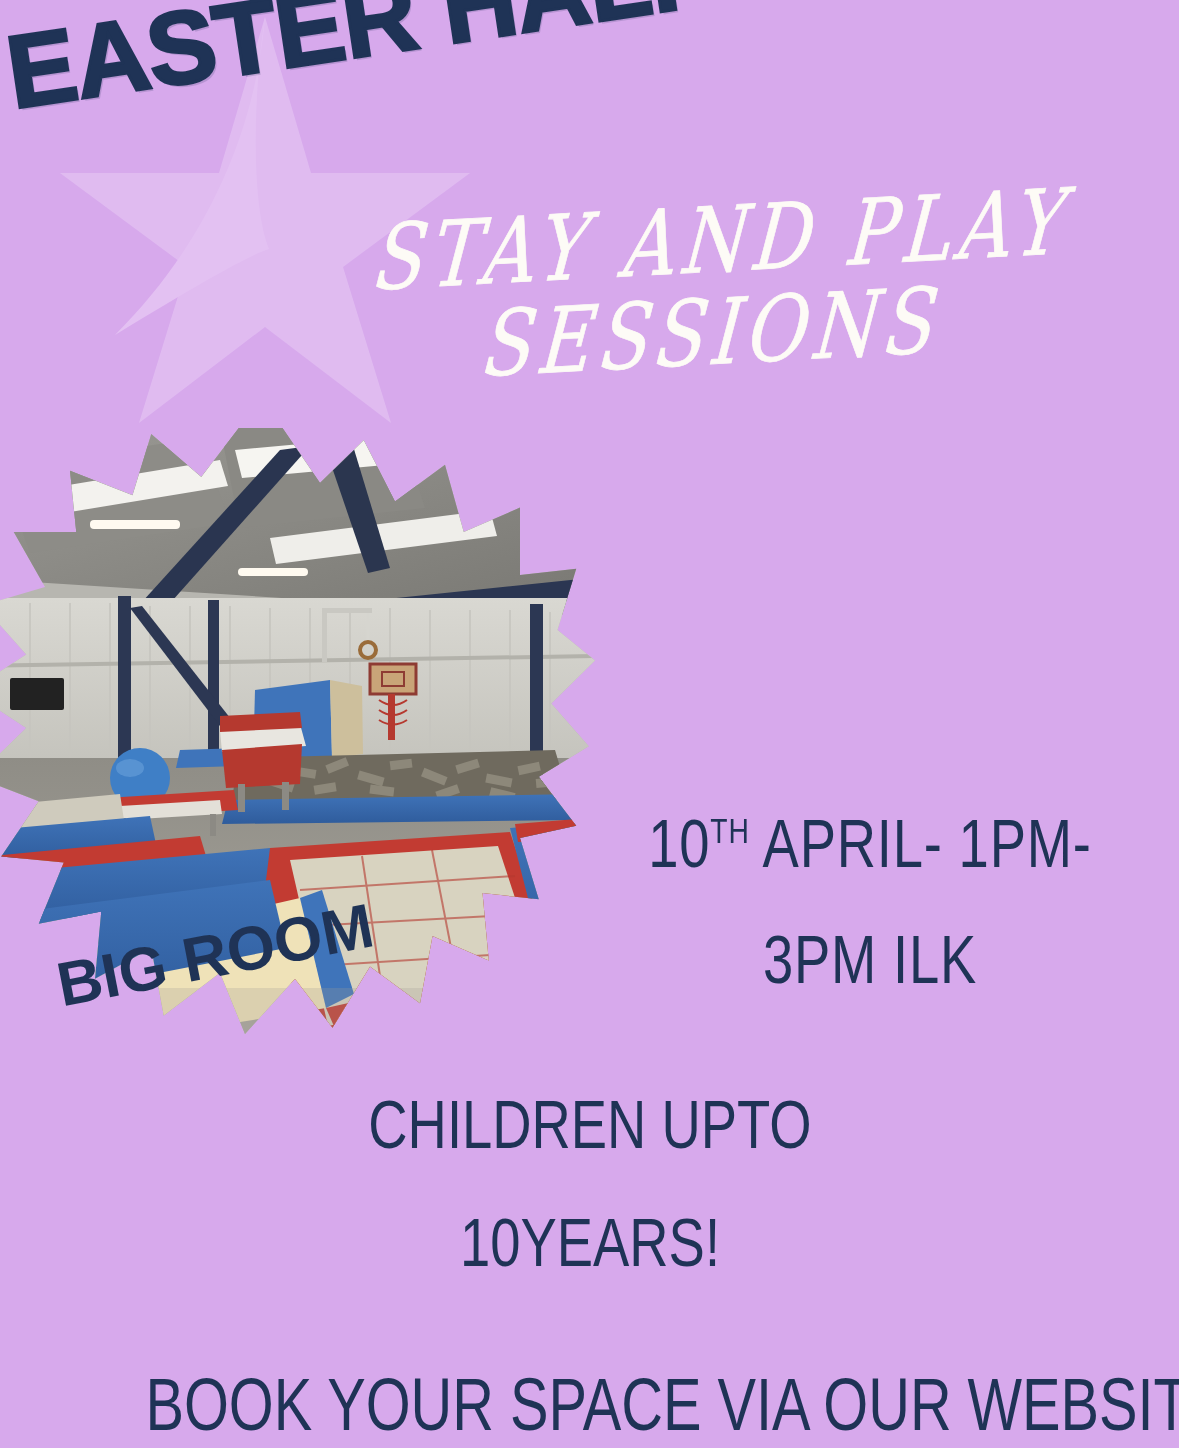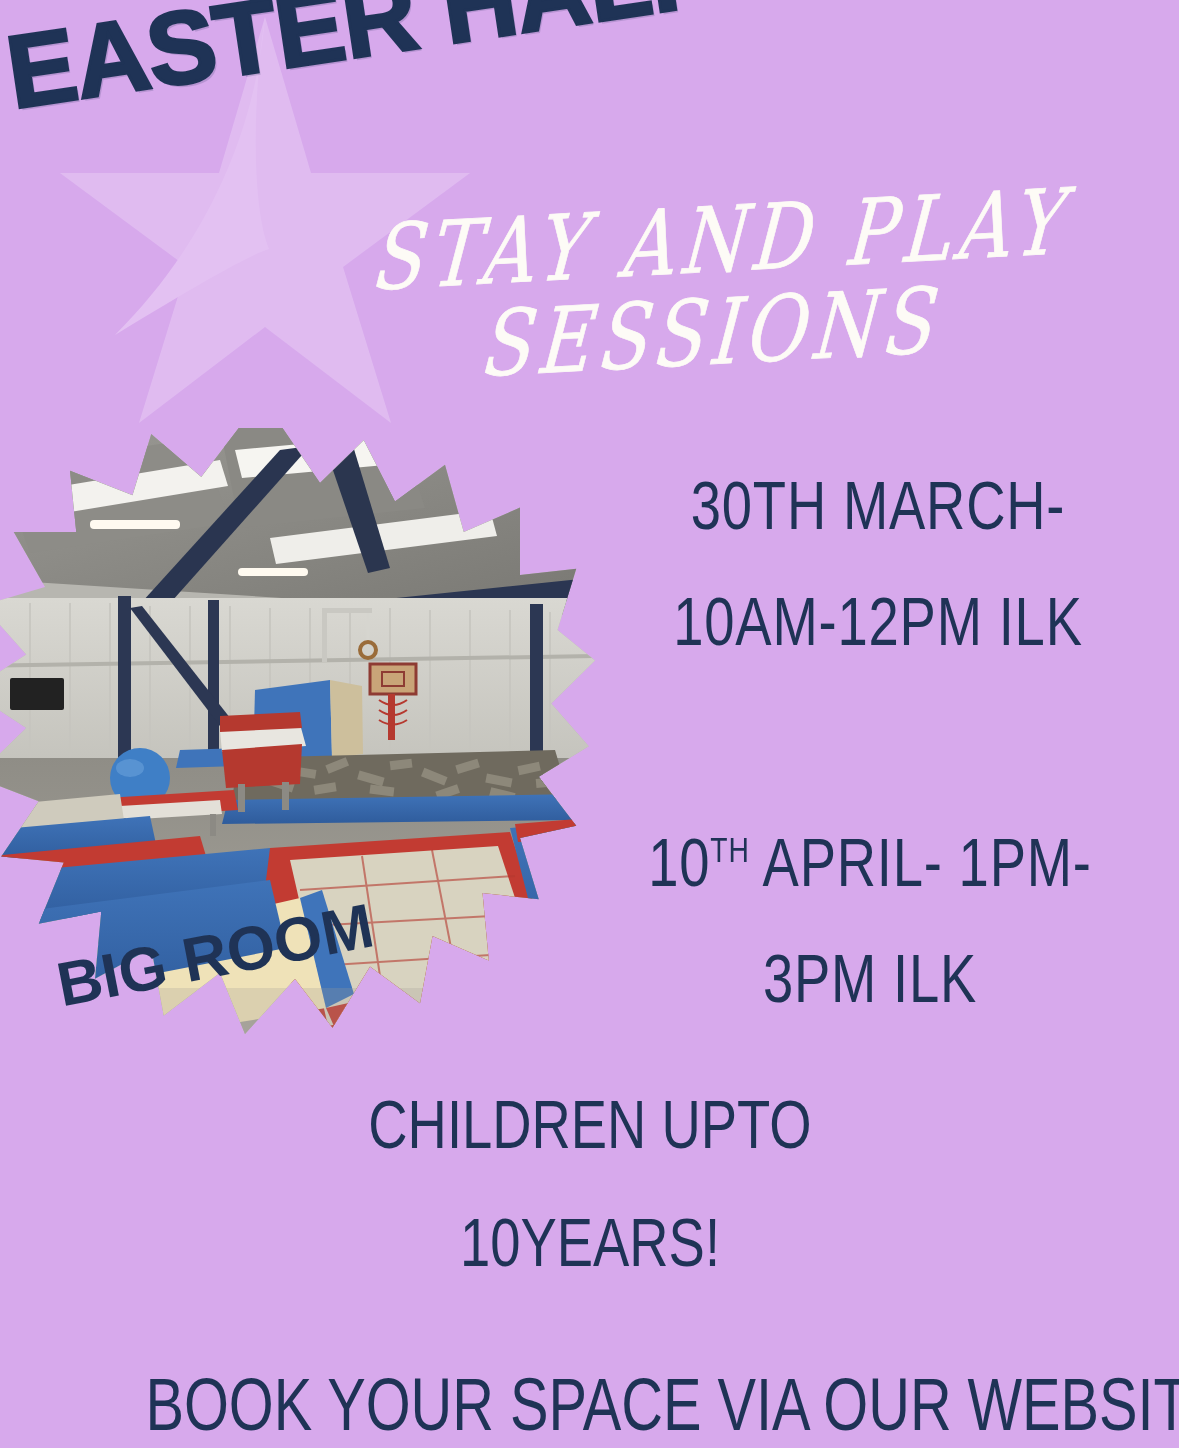--- a/index.html
+++ b/index.html
@@ -88,21 +88,21 @@
   .date-block{position:absolute;color:#1f3356;text-align:center;}
   .date-line{
     font-family:"Liberation Sans Narrow","Liberation Sans", sans-serif;
     font-size:68px;font-weight:400;line-height:1.7;white-space:nowrap;
     transform:scaleX(.80);transform-origin:center center;
     letter-spacing:1px;
   }
   .date-line sup{font-size:.52em;vertical-align:super;}
 
   #date-block-1{left:598px;top:448px;width:560px;}
-  #date-block-2{left:590px;top:805px;width:560px;text-align:center;}
+  #date-block-2{left:590px;top:786px;width:560px;text-align:center;}
 
   
   .info-line{
     position:absolute;color:#1f3356;text-align:center;
     font-family:"Liberation Sans Narrow","Liberation Sans", sans-serif;
     font-size:68px;font-weight:400;white-space:nowrap;line-height:1;
     transform:scaleX(.80);
   }
   #children-line{left:210px;top:1090px;width:760px;}
   #years-line{left:210px;top:1208px;width:760px;}
@@ -266,24 +266,20 @@
       <polygon points="0,490 300,452 316,520 20,578" fill="url(#blueG)"></polygon>
 
       <polygon points="356,580 392,572 420,612 370,612" fill="#c23b32"></polygon>
 
       <polygon points="0,560 625,560 625,612 0,612" fill="#9e9b92" opacity=".25"></polygon>
     </svg>
   </div>
 
   <div class="big-room">BIG ROOM</div>
 
-  <div class="date-block" id="date-block-1">
-    <div class="date-line">30TH MARCH-</div>
-    <div class="date-line">10AM-12PM ILK</div>
-  </div>
 
   <div class="date-block" id="date-block-2">
     <div class="date-line"><span>10</span><sup>TH</sup><span> APRIL- 1PM-</span></div>
     <div class="date-line">3PM ILK</div>
   </div>
 
   <div class="info-line" id="children-line">CHILDREN UPTO</div>
   <div class="info-line" id="years-line">10YEARS!</div>
 
   <div class="info-line" id="booking-line">BOOK YOUR SPACE VIA OUR WEBSITE</div>

